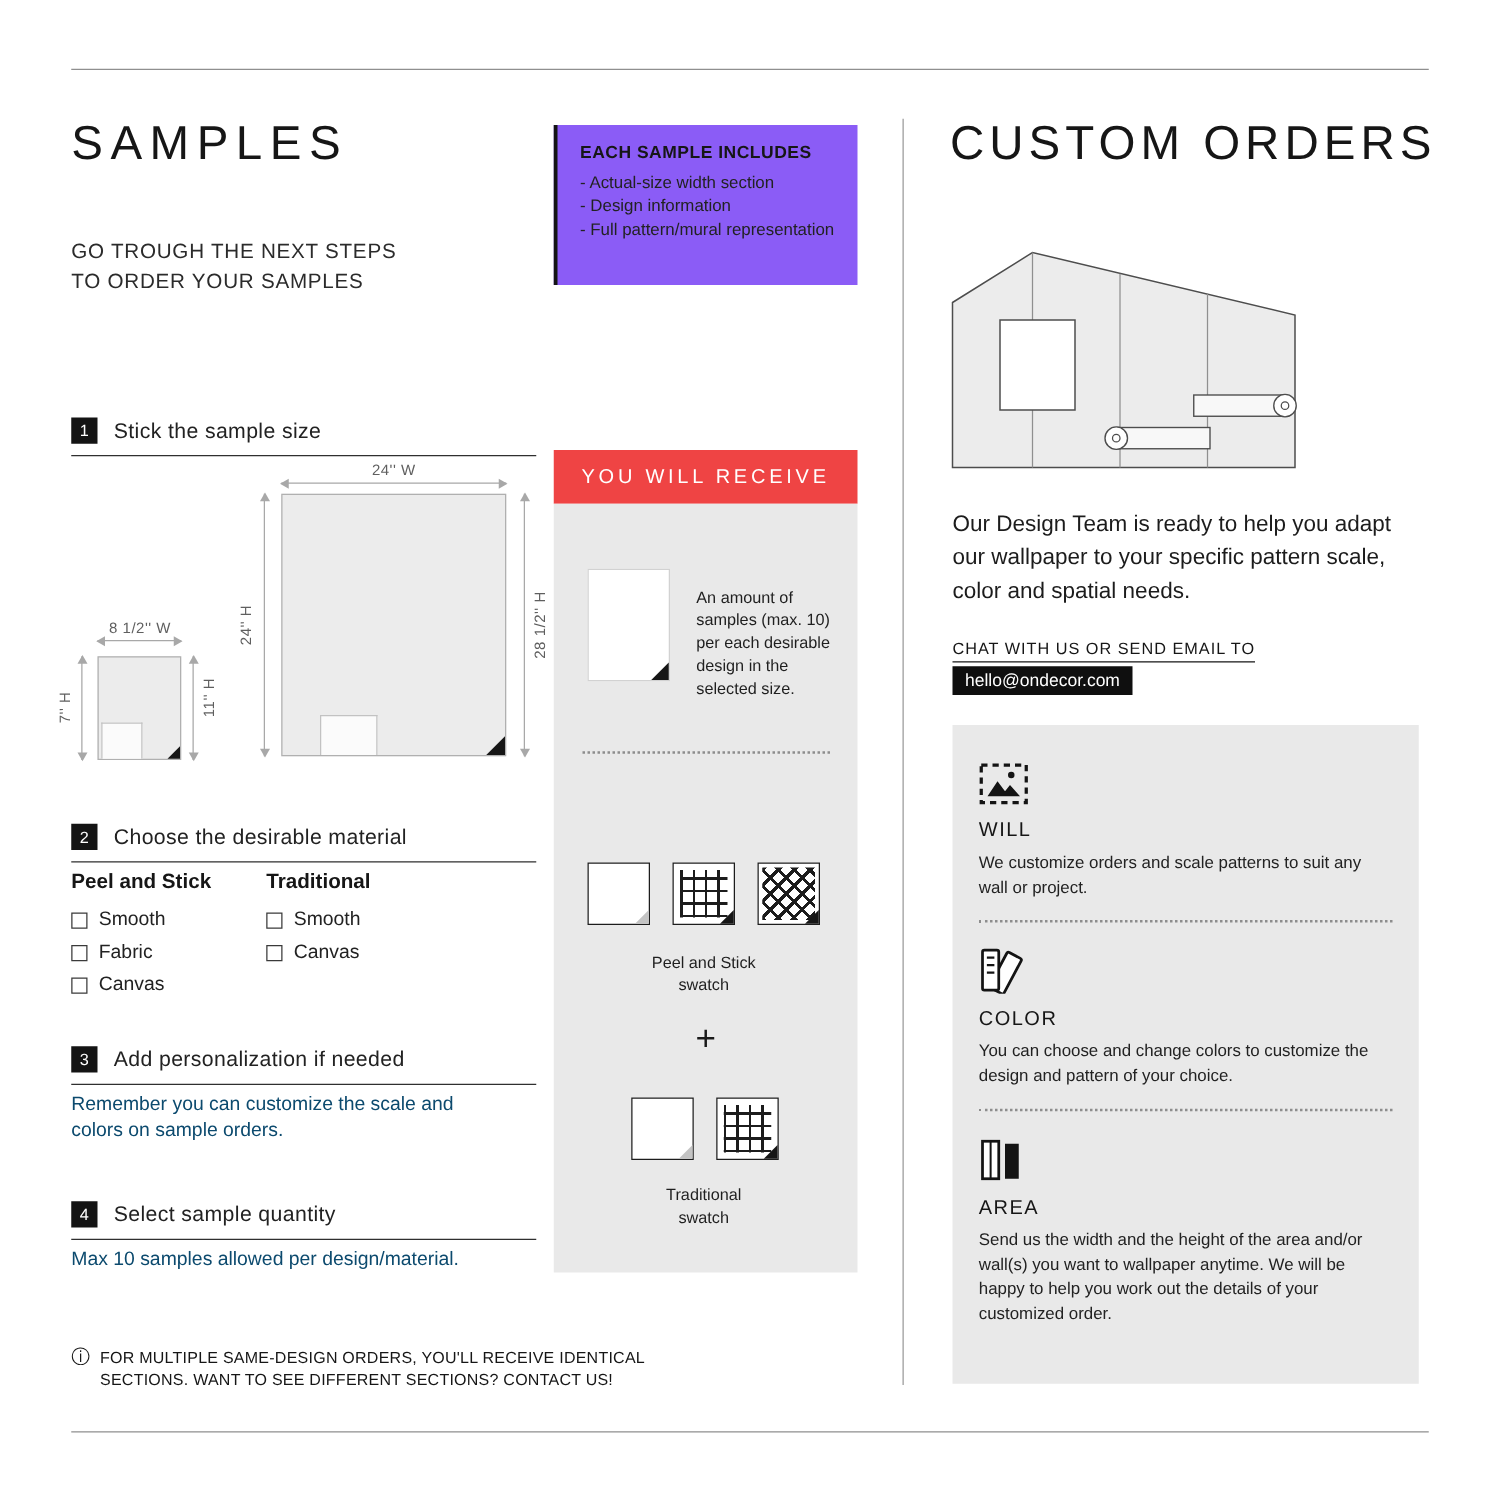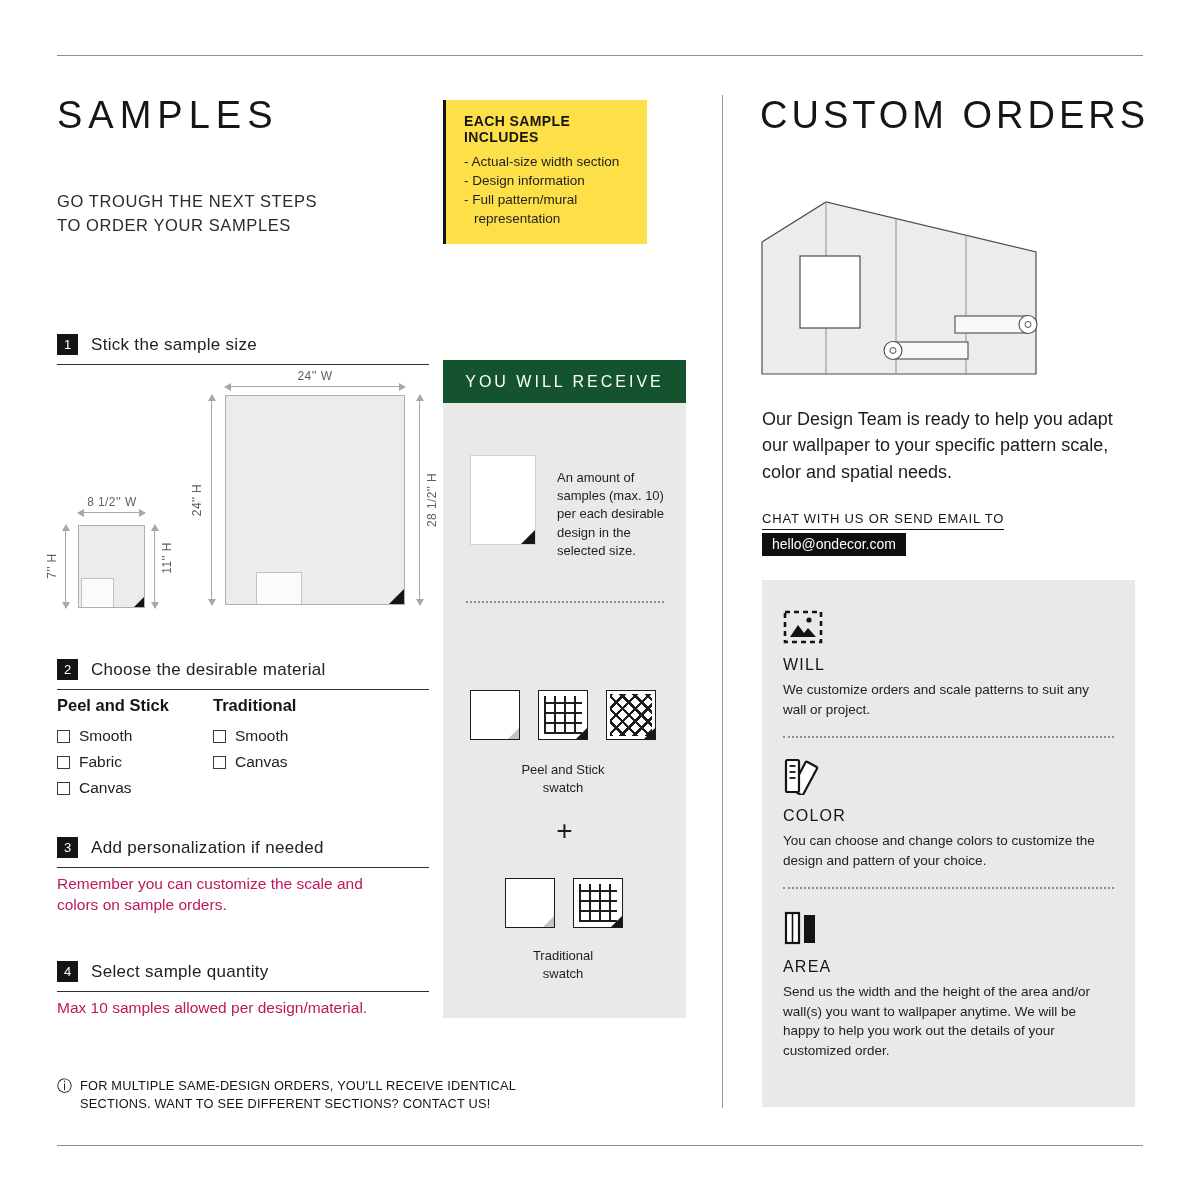--- a/index.html
+++ b/index.html
@@ -16,21 +16,21 @@
   
   .h1 { position:absolute; font-size:38px; font-weight:400; color:#161616; white-space:nowrap; }
   .h1.samples { left:57px; top:94px; letter-spacing:6px; }
   .h1.custom  { left:760px; top:94px; letter-spacing:4px; }
 
   .preline { white-space:pre-line; }
 
   .intro { position:absolute; left:57px; top:190px; font-size:16.5px; letter-spacing:0.6px; line-height:1.45; color:#2b2b2b; }
 
   
-  .include-box { position:absolute; left:443px; top:100px; width:204px; min-height:128px; background:#fde047; border-left:3px solid #141414; padding:13px 12px 15px 18px; }
+  .include-box { position:absolute; left:443px; top:100px; width:243px; min-height:128px; background:#8b5cf6; border-left:3px solid #141414; padding:13px 12px 15px 18px; }
   .include-box h2 { font-size:14px; font-weight:700; letter-spacing:0.4px; margin-bottom:7px; color:#161616; }
   .include-box .item { font-size:13.5px; line-height:1.42; color:#222; padding-left:10px; text-indent:-10px; }
 
   
   .step { position:absolute; left:57px; width:372px; display:flex; align-items:center; gap:13px; padding-bottom:9px; border-bottom:1px solid #2f2f2f; }
   .step.s1 { top:334px; } .step.s2 { top:659px; } .step.s3 { top:837px; } .step.s4 { top:961px; }
   .step-num { width:21px; height:21px; background:#141414; color:#fff; font-size:13px; display:flex; align-items:center; justify-content:center; flex:0 0 auto; }
   .step-label { font-size:17px; letter-spacing:0.3px; color:#222; }
 
   
@@ -71,30 +71,30 @@
   .ds-right-label { left:167px; top:558px; }
 
   
   .mat-col { position:absolute; top:696px; }
   .mat-col.c1 { left:57px; }
   .mat-col.c2 { left:213px; }
   .mat-title { font-size:16.5px; font-weight:700; color:#161616; margin-bottom:12px; }
   .opt { font-size:15.5px; color:#222; margin-bottom:8px; display:flex; align-items:center; }
   .checkbox { width:13px; height:13px; border:1.5px solid #3a3a3a; margin-right:9px; background:#fff; flex:0 0 auto; }
 
-  .note { position:absolute; font-size:15.5px; line-height:1.38; color:#be185d; }
+  .note { position:absolute; font-size:15.5px; line-height:1.38; color:#0c4a6e; }
   .note.personalization { left:57px; top:873px; width:350px; }
   .note.quantity { left:57px; top:997px; width:395px; }
 
   .footnote { position:absolute; left:57px; top:1077px; width:486px; display:flex; gap:8px; align-items:flex-start; }
   .fn-icon { font-size:15px; line-height:1.15; color:#161616; }
   .fn-text { font-size:12.8px; letter-spacing:0.2px; line-height:1.42; color:#161616; }
 
   
-  .ywr-bar { position:absolute; left:443px; top:360px; width:243px; height:43px; background:#14532d; color:#fff; display:flex; align-items:center; justify-content:center; font-size:16px; letter-spacing:3px; }
+  .ywr-bar { position:absolute; left:443px; top:360px; width:243px; height:43px; background:#ef4444; color:#fff; display:flex; align-items:center; justify-content:center; font-size:16px; letter-spacing:3px; }
   .ywr-panel { position:absolute; left:443px; top:403px; width:243px; height:615px; background:#e9e9e9; }
   .sheet { position:absolute; left:470px; top:455px; width:66px; height:90px; background:#fff; border:1px solid #d2d2d2; }
   .sheet-text { position:absolute; left:557px; top:469px; width:121px; font-size:13px; line-height:1.4; color:#1f1f1f; }
   .dotted { position:absolute; border-top:2px dotted #8d8d8d; }
   .dotted.d1 { left:466px; top:601px; width:198px; }
   .additional { position:absolute; left:451px; top:628px; width:228px; text-align:center; font-size:13px; line-height:1.45; color:#1f1f1f; }
   .swatch-row { position:absolute; display:flex; gap:18px; }
   .swatch-row.r1 { left:470px; top:690px; }
   .swatch-row.r2 { left:505px; top:878px; }
   .swatch { position:relative; width:50px; height:50px; background:#fff; border:1.6px solid #1c1c1c; }

